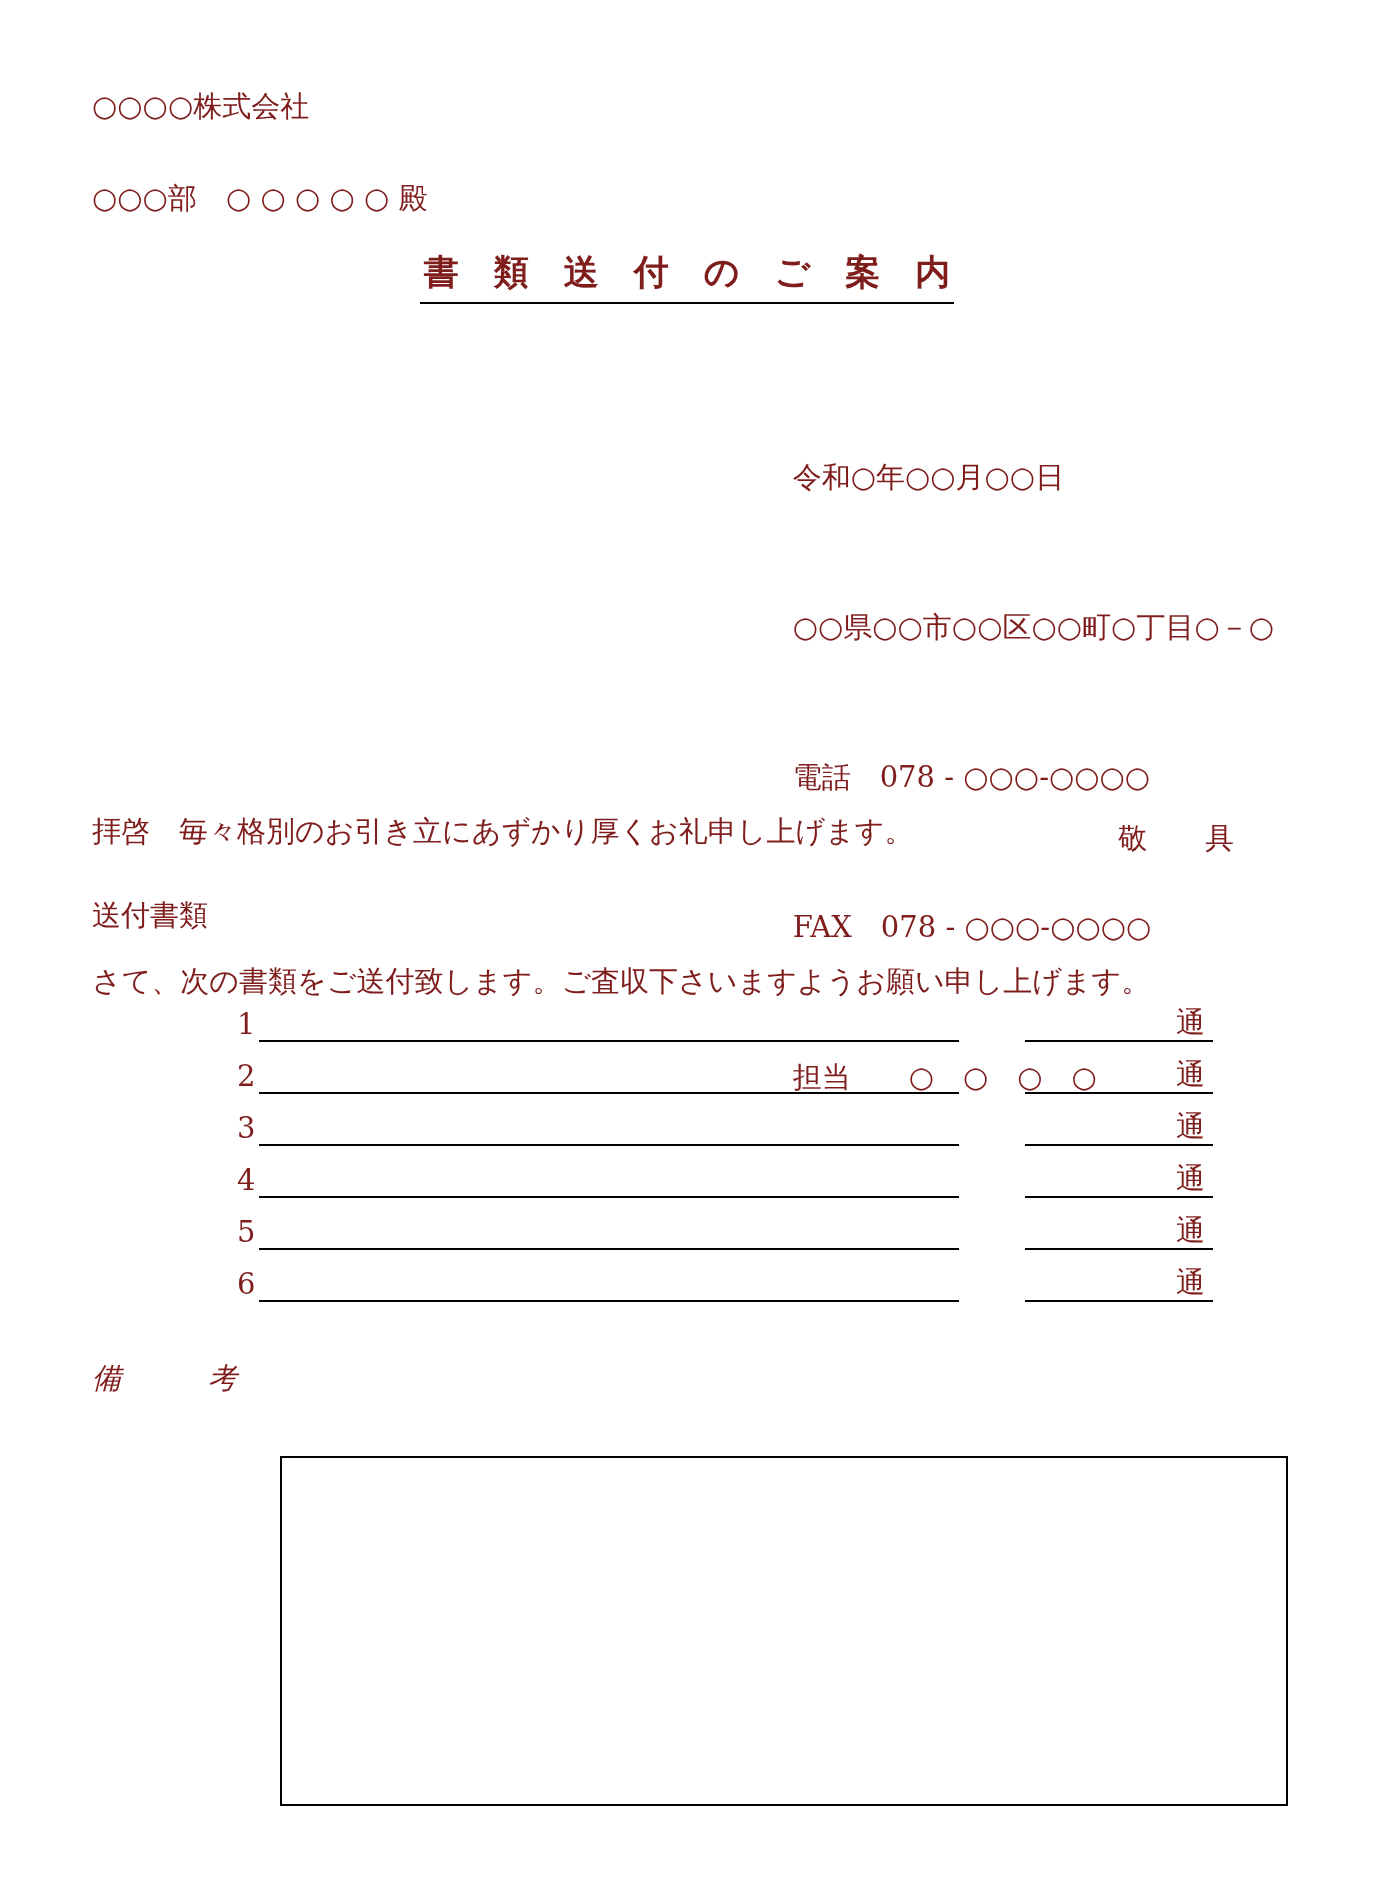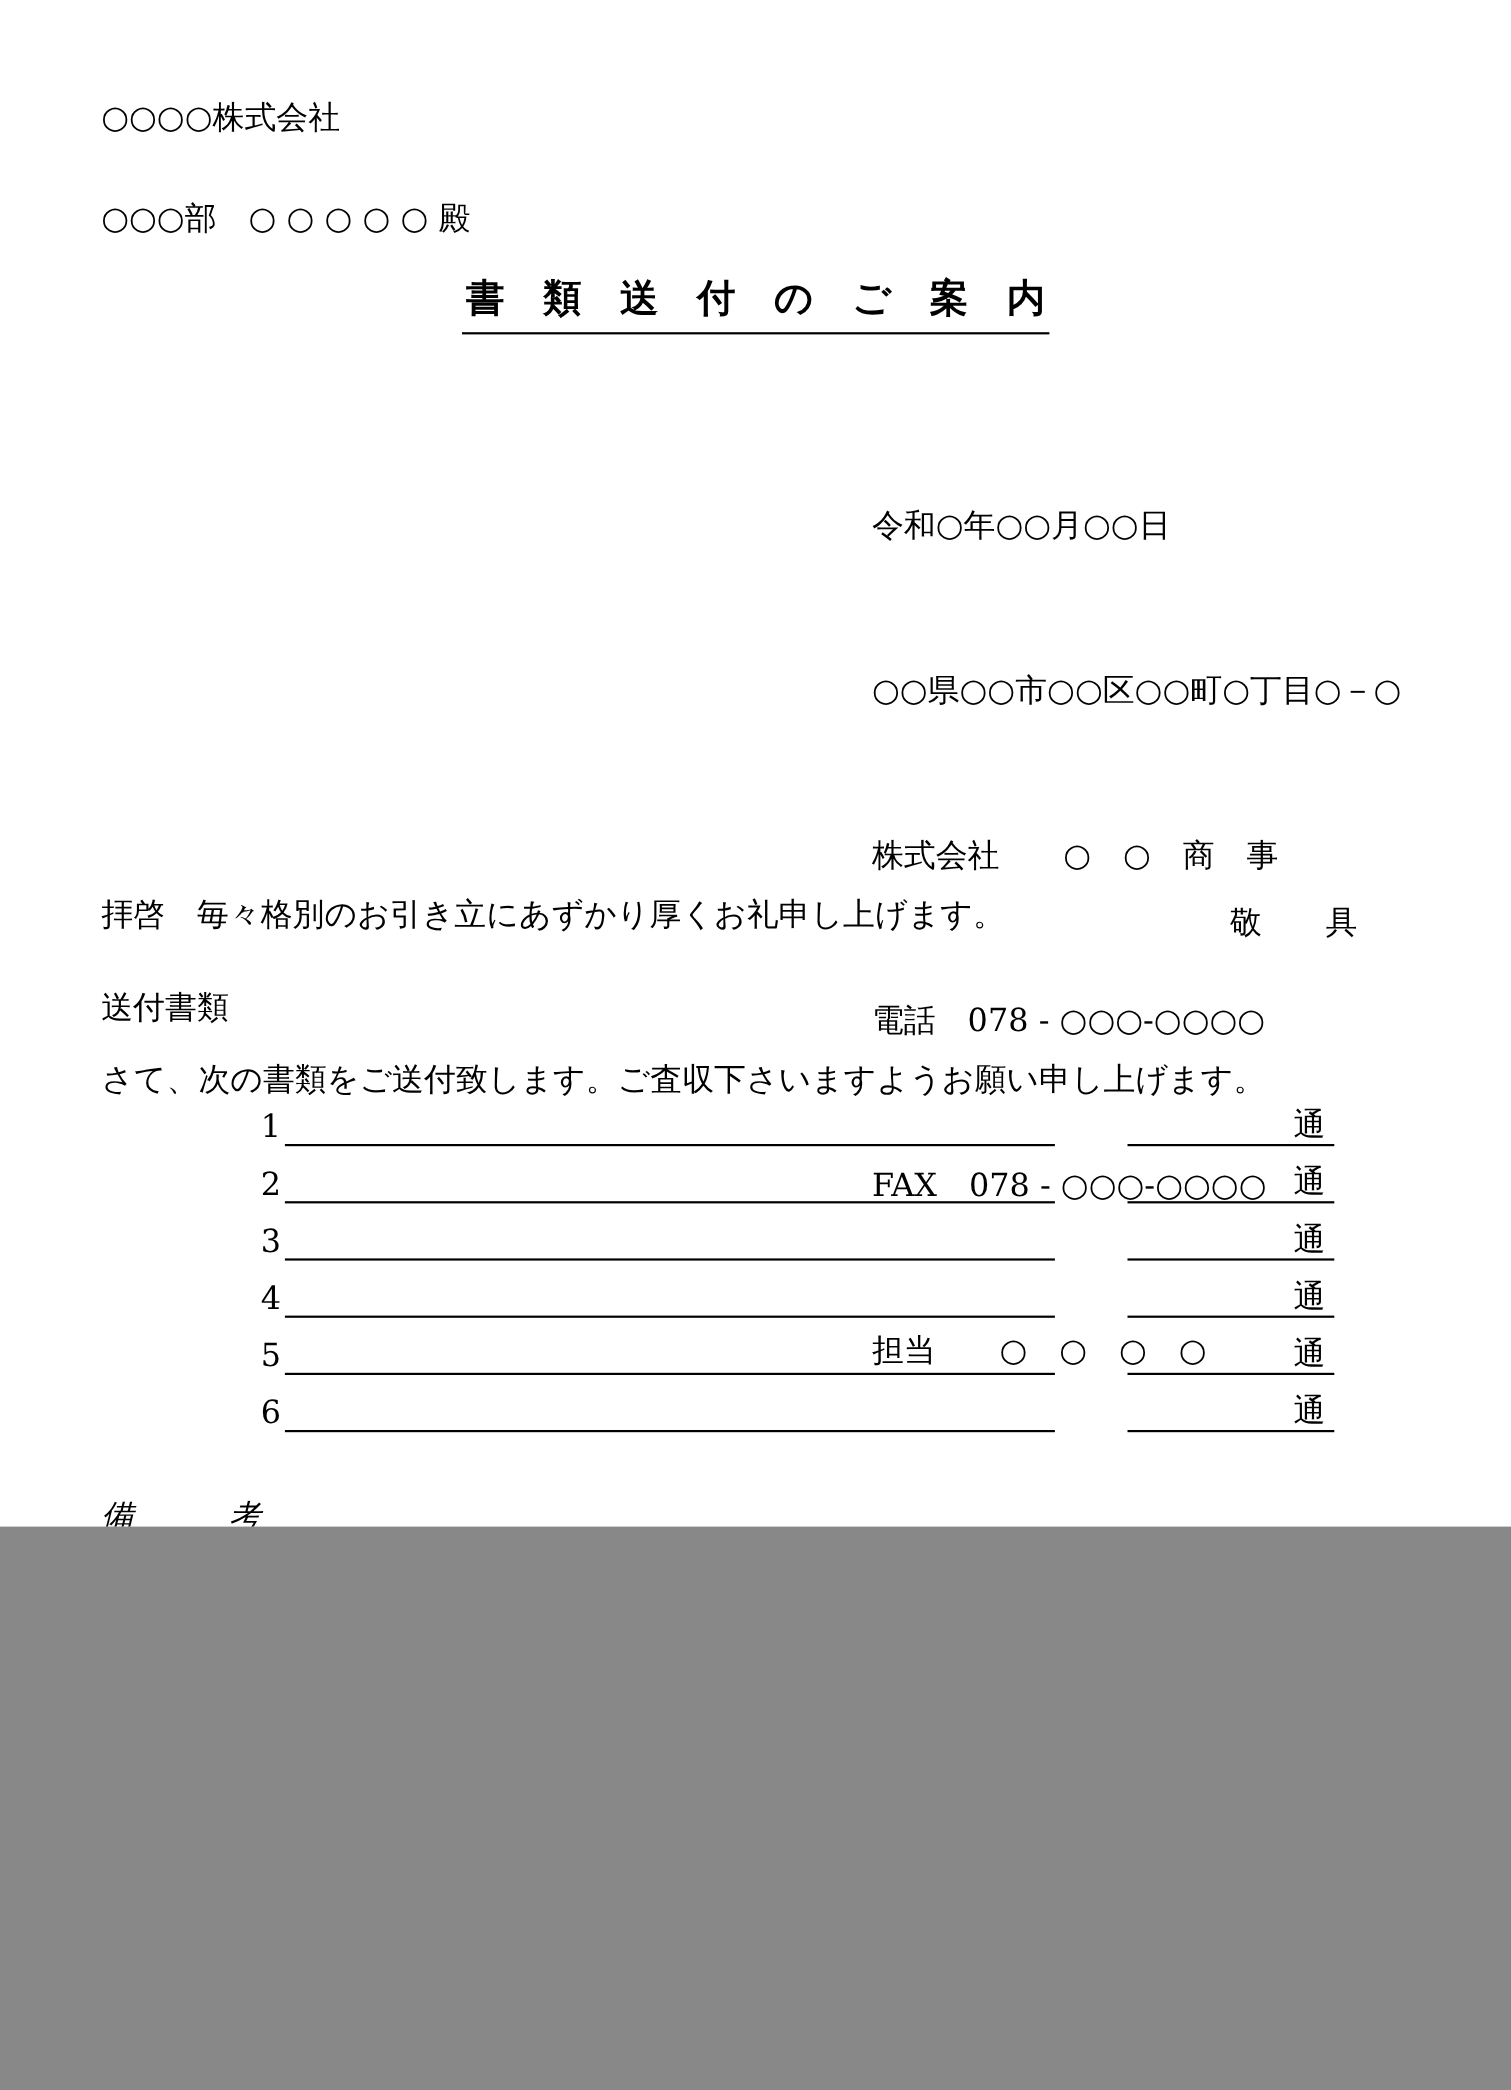--- a/index.html
+++ b/index.html
@@ -3,24 +3,24 @@
 <meta charset="utf-8">
 <style>
   html, body {
     margin: 0;
     padding: 0;
     background: #888;
   }
   .page {
     position: relative;
     width: 1374px;
-    height: 1388px;
+    height: 1900px;
     margin: 0 auto;
     background: #ffffff;
-    color: #000000;
+    color: #7f1d1d;
     font-family: "DejaVu Serif", "Liberation Serif", serif;
     font-size: 29px;
     line-height: 1.25;
     overflow: hidden;
   }
   .abs { position: absolute; }
 
   .recipient-company { left: 92px; top: 88px; }
   .recipient-person  { left: 92px; top: 180px; }
 
@@ -114,21 +114,20 @@
 
   <div class="abs recipient-person">○○○部　○ ○ ○ ○ ○ 殿</div>
 
   <div class="abs title-wrap">
     <span class="title">書　類　送　付　の　ご　案　内</span>
   </div>
 
   <div class="abs sender-block">
     <div>令和○年○○月○○日</div>
     <div>○○県○○市○○区○○町○丁目○－○</div>
-    <div>株式会社　　○　○　商　事</div>
     <div>電話　078 ‐ ○○○-○○○○</div>
     <div>FAX　078 ‐ ○○○-○○○○</div>
     <div>担当　　○　○　○　○</div>
   </div>
 
   <div class="abs body-block">
     <div>拝啓　毎々格別のお引き立にあずかり厚くお礼申し上げます。</div>
     <div>さて、次の書類をご送付致します。ご査収下さいますようお願い申し上げます。</div>
   </div>
 

